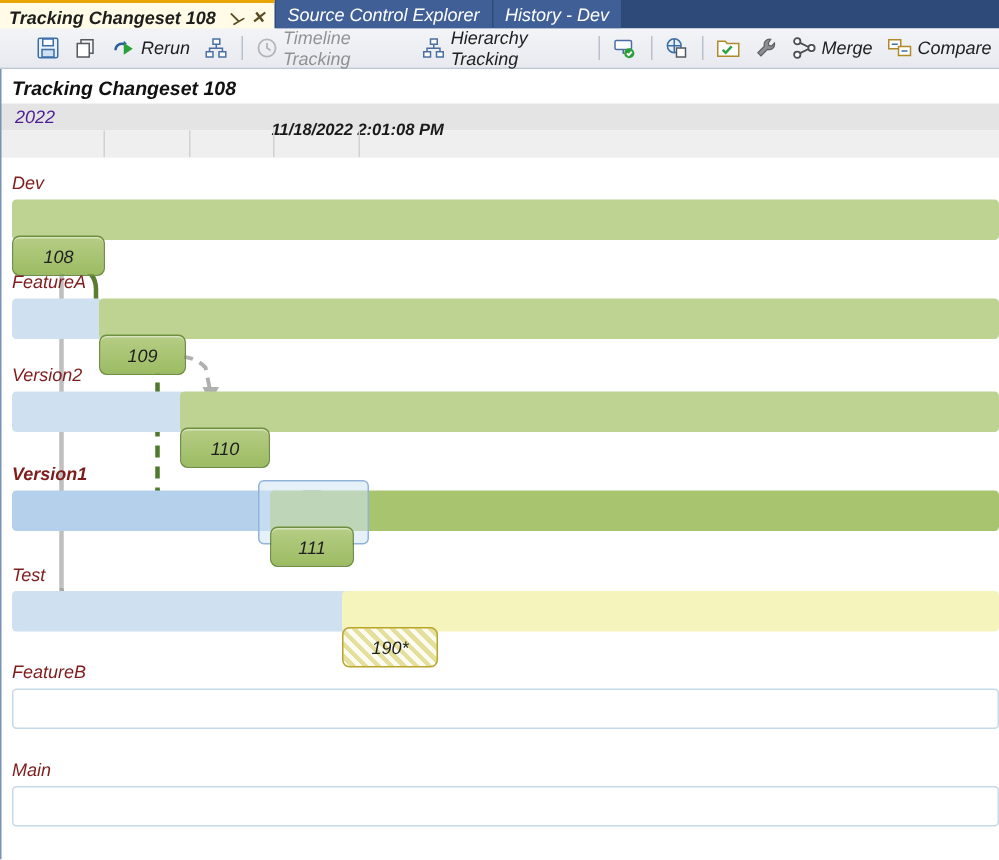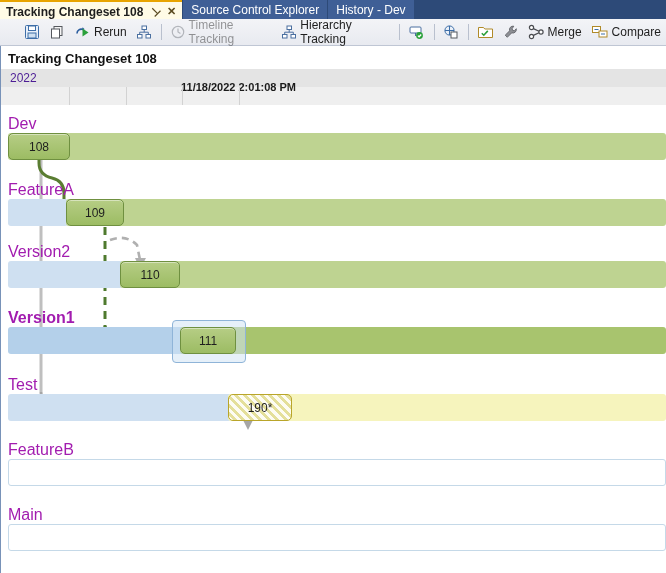--- a/index.html
+++ b/index.html
@@ -1,21 +1,21 @@
 <!DOCTYPE html>
 <html><head>
 <meta charset="utf-8">
 <style>
   html,body{margin:0;padding:0;}
   body{
     width:666px;height:573px;overflow:hidden;
     font-family:"Liberation Sans",sans-serif;
     font-size:12px;color:#1e1e1e;background:#ffffff;
   }
-  .app{position:relative;width:560px;height:573px;}
+  .app{position:relative;width:560px;height:573px;font-style:italic;}
 
   
   .tabstrip{position:absolute;left:0;top:0;width:666px;height:19px;background:#2d4a78;display:flex;align-items:stretch;}
   .tab{display:flex;align-items:center;height:19px;padding:0 6px;font-size:12px;white-space:nowrap;}
   .tab.active{background:#fffbe6;color:#1e1e1e;font-weight:bold;border-top:2px solid #e8a400;padding-left:6px;}
   .tab.inactive{background:#3f5f96;color:#ffffff;margin-left:1px;padding:0 8px;}
   .tab .pin,.tab .close{margin-left:7px;font-size:11px;color:#5a4a20;cursor:pointer;}
   .tab .pin{transform:rotate(45deg);display:inline-block;}
 
   
@@ -35,33 +35,33 @@
   .th{position:absolute;left:0;top:69px;width:666px;height:36px;border-bottom:1px solid #c8c8c8;}
   .th-top{position:absolute;left:0;top:0;width:666px;height:18px;background:#e4e4e4;}
   .th-bot{position:absolute;left:0;top:18px;width:666px;height:18px;background:#efefef;}
   .th-year{position:absolute;left:10px;top:2px;font-size:12px;color:#4c1d95;}
   .th-stamp{position:absolute;left:181px;top:12px;font-size:11px;font-weight:bold;color:#1a1a1a;}
   .th-day{position:absolute;left:10px;top:20px;font-size:11px;color:#555;margin-top:30px;}
   .th-tick{position:absolute;top:18px;width:1px;height:18px;background:#d2d2d2;}
 
   
   .graph{position:absolute;left:0;top:105px;width:666px;height:468px;background:#fff;overflow:hidden;}
-  .row-label{position:absolute;font-size:16px;color:#a21caf;white-space:nowrap;}
+  .row-label{position:absolute;font-size:12px;color:#7f1d1d;white-space:nowrap;}
   .row-label.current{font-weight:bold;}
 
   .bar{position:absolute;height:27px;border-radius:3px;}
   .bar-blue{background:#cfe0f1;}
   .bar-blue-strong{background:#b4d0ea;}
   .bar-green{background:#bed391;}
   .bar-green-strong{background:#a8c46e;}
   .bar-yellow{background:#f6f4bd;}
   .bar-empty{background:#ffffff;border:1px solid #c5d9e8;box-sizing:border-box;}
 
   .node{position:absolute;height:27px;border-radius:5px;box-sizing:border-box;
-    display:flex;align-items:center;justify-content:center;font-size:12px;color:#1e1e1e;cursor:pointer;}
+    display:flex;align-items:center;justify-content:center;font-size:12px;color:#1e1e1e;cursor:pointer;margin-top:24px;}
   .node-green{background:linear-gradient(#b6cd85,#9cbc63);border:1px solid #6f9040;
     box-shadow:inset 0 1px 0 rgba(255,255,255,.45);}
   .node-hatch{border:1px solid #b9a52a;
     background-color:#f1eeb0;
     background-image:repeating-linear-gradient(45deg,rgba(255,255,255,.85) 0 3px,rgba(190,180,90,.25) 3px 6px);}
   .sel{position:absolute;border:1px solid #8fb4d8;background:rgba(210,228,244,.55);border-radius:4px;}
 
   .svg-layer{position:absolute;left:0;top:0;width:666px;height:468px;pointer-events:none;}
   .leftborder{position:absolute;left:0;top:46px;width:1px;height:527px;background:#7892b8;}
 </style>

